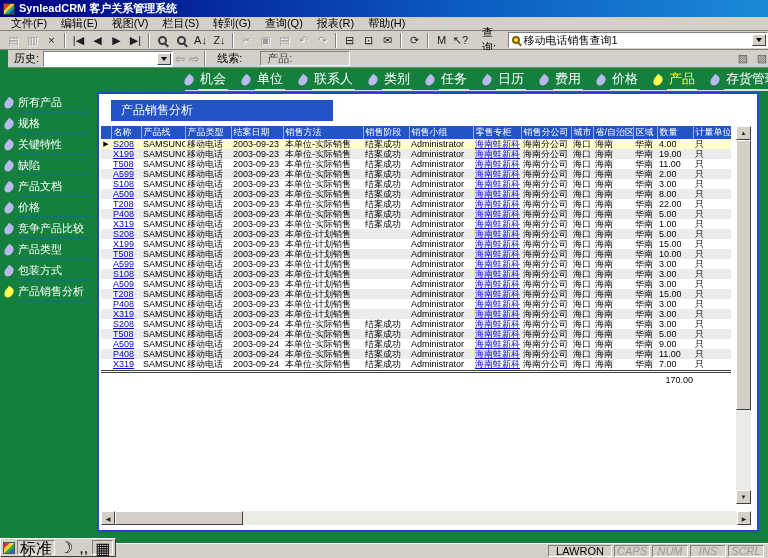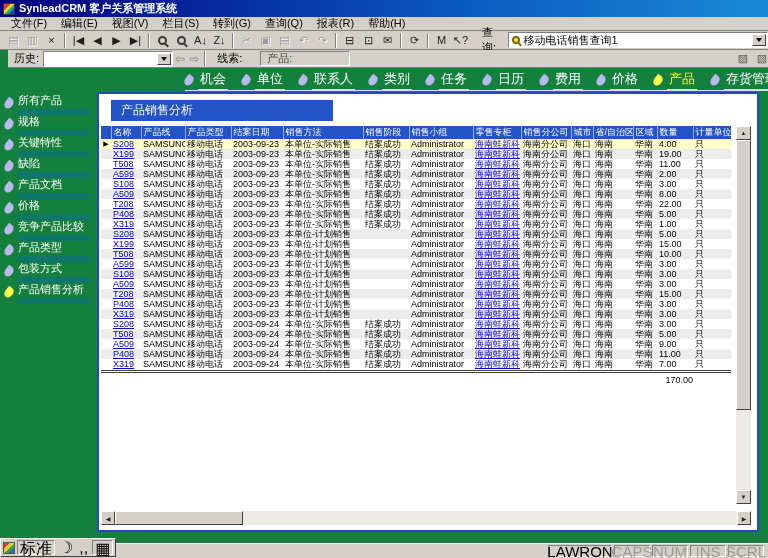--- a/index.html
+++ b/index.html
@@ -55,21 +55,21 @@
   .tab { display:flex; align-items:center; margin-right:14px; cursor:pointer; }
   .leaf { width:8px; height:11px; background:#b9b9ee; border-radius:0 100% 100% 100%;
     transform:rotate(38deg); margin-right:5px; flex:none; }
   .tab .lbl { color:#fff; font-size:13px; border-bottom:1px solid #d5d5f5; padding:0 2px 1px 2px; white-space:nowrap;text-align:right; }
   .tab.active .leaf { background:#ffff4d; }
   .tab.active .lbl { color:#ffff33; border-bottom-color:#ffff33; }
 
   
   .sidebar { position:absolute; left:0; top:93px; width:95px; }
   .side-item { display:flex; align-items:center; height:21px; padding-left:5px; cursor:pointer; }
-  .side-item .lbl { color:#fff; font-size:11px; border-bottom:6px solid #0f766e; padding-bottom:1px; flex:1;
+  .side-item .lbl { color:#fff; font-size:11px; border-bottom:2px solid #0f766e; padding-bottom:1px; flex:1;
     margin-right:5px; white-space:nowrap; }
   .side-item.active .leaf { background:#ffff4d; }
 
   
   .content { position:absolute; left:97px; top:92px; width:662px; height:440px; background:#fff;
     border:2px solid #2348c7; }
   .content-title { position:absolute; left:12px; top:6px; width:222px; height:21px; background:#2353c5;
     color:#fff; font-size:12px; line-height:21px; padding-left:10px; }
   table.grid { position:absolute; left:2px; top:32px; width:630px; border-collapse:collapse; table-layout:fixed;
     font-size:9px; }
@@ -93,24 +93,24 @@
     color:#222; font-size:6px; display:flex; align-items:center; justify-content:center; flex:none; cursor:pointer; }
   .vscroll .sbtn { width:15px; }
   .vthumb { position:absolute; left:0; top:14px; width:15px; height:270px; background:#d4d0c8;
     border:1px solid; border-color:#fff #404040 #404040 #fff; }
   .vscroll .down { position:absolute; bottom:0; }
   .hthumb { width:128px; height:14px; background:#d4d0c8; border:1px solid; border-color:#fff #404040 #404040 #fff; cursor:grab; }
 
   
   .statusbar { position:absolute; left:0; top:543px; width:768px; height:15px; background:#d4d0c8;
     border-top:1px solid #fff; display:flex; align-items:center; justify-content:flex-end; padding-right:4px; gap:2px; }
-  .spanel { height:12px; border:1px solid; border-color:#808080 #fff #fff #808080; font-size:15px;
+  .spanel { height:12px; border:1px solid; border-color:#808080 #fff #fff #808080; font-size:11px;
     display:flex; align-items:center; justify-content:center; color:#000; }
   .spanel.user { width:64px; }
-  .spanel.ind { width:36px; color:#9a9a9a; }
+  .spanel.ind { width:36px; color:#9a9a9a;font-style:italic; }
   .imebar { position:absolute; left:0; bottom:1px; height:19px; background:#d4d0c8;
     border:1px solid; border-color:#fff #404040 #404040 #fff; display:flex; align-items:center; padding:0 2px; gap:2px; }
   .ime-logo { width:12px; height:12px; background:linear-gradient(135deg,#e33 0 30%,#fc3 30% 55%,#3a3 55% 75%,#36c 75%); border:1px solid #555; }
   .ime-cell { font-size:16px; color:#000; padding:0 2px; height:15px; line-height:15px; cursor:pointer; }
   .ime-cell.boxed { border:1px solid; border-color:#808080 #fff #fff #808080; }
 </style>
 </head>
 <body>
 
 <div class="app">

